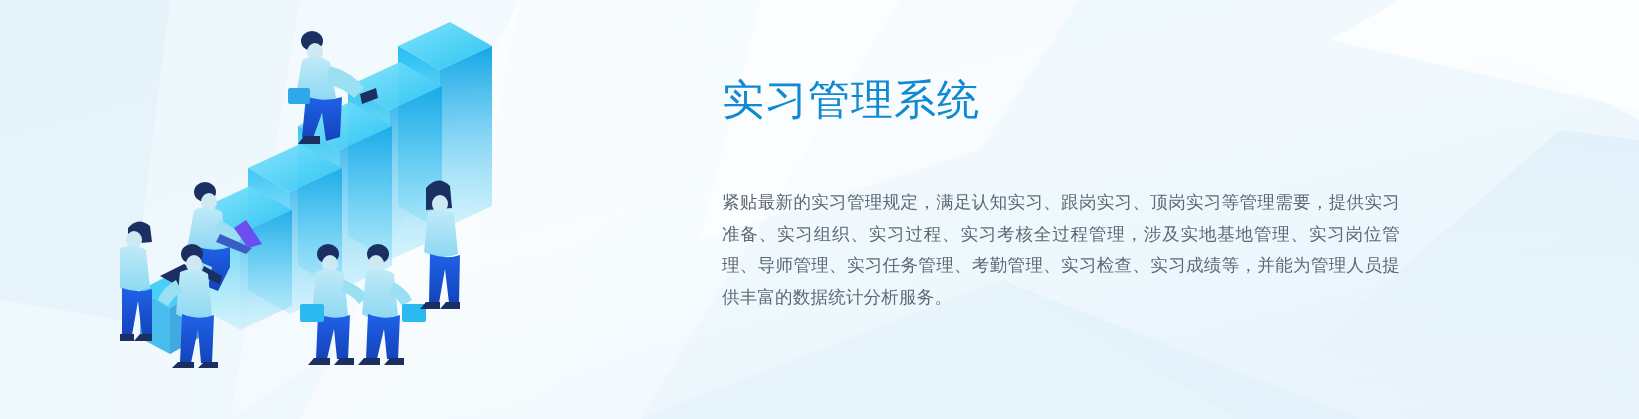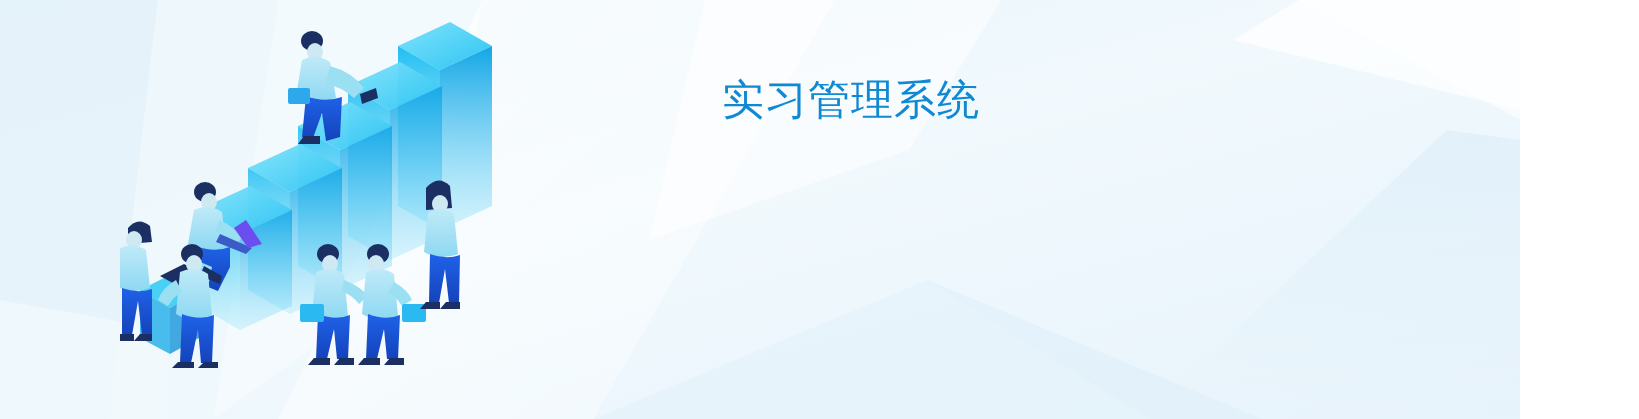--- a/index.html
+++ b/index.html
@@ -6,21 +6,21 @@
     margin: 0;
     padding: 0;
     background: #ffffff;
   }
   body {
     font-family: "Liberation Sans", "DejaVu Sans", sans-serif;
   }
 
   #banner {
     position: relative;
-    width: 1520px;
+    width: 1639px;
     height: 419px;
     overflow: hidden;
     background: linear-gradient(115deg, #e6f3fb 0%, #eaf5fc 28%, #f3fafd 55%, #eef7fc 78%, #e9f4fb 100%);
   }
 
   
   .bg-layer {
     position: absolute;
     inset: 0;
     width: 100%;
@@ -230,15 +230,16 @@
       <ellipse cx="320" cy="196" rx="8" ry="9" fill="#cfe9f3"></ellipse>
       <path d="M308 204 q14 -6 26 2 l4 40 q-18 7 -34 -2 z" fill="url(#shirt)"></path>
       <path d="M310 246 q16 6 30 1 l-1 48 -10 0 -4 -34 -6 34 -10 0 z" fill="url(#pants)"></path>
       <polygon points="306,294 320,294 320,301 300,301" fill="#1b2f63"></polygon>
       <polygon points="326,294 340,294 340,301 320,301" fill="#1b2f63"></polygon>
     </g>
   </svg>
 
   <div class="copy">
     <h1 class="headline">实习管理系统</h1>
+    <p class="body-copy">紧贴最新的实习管理规定，满足认知实习、跟岗实习、顶岗实习等管理需要，提供实习准备、实习组织、实习过程、实习考核全过程管理，涉及实地基地管理、实习岗位管理、导师管理、实习任务管理、考勤管理、实习检查、实习成绩等，并能为管理人员提供丰富的数据统计分析服务。</p>
   </div>
 
 </div>
 
 </body></html>

